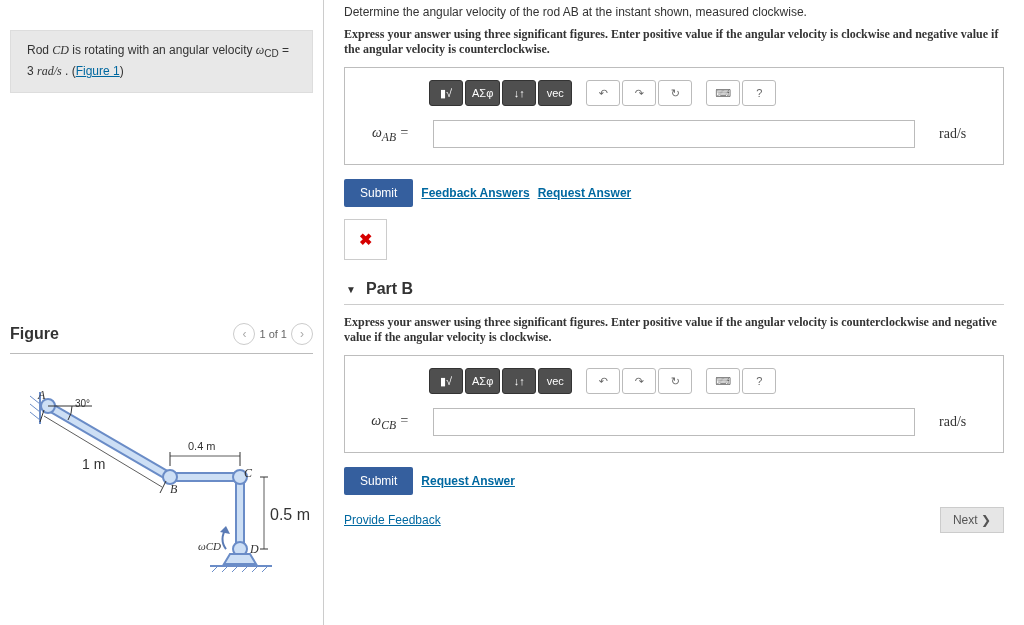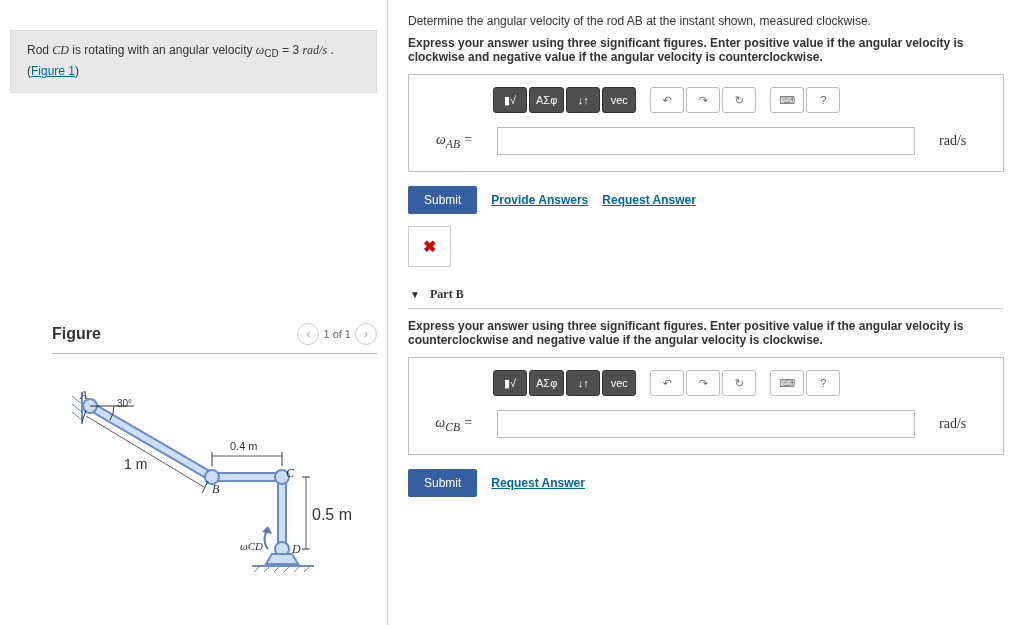--- a/index.html
+++ b/index.html
@@ -1,54 +1,54 @@
 <!DOCTYPE html>
 <html><head>
 <meta charset="utf-8">
 <style>
   * { box-sizing: border-box; margin: 0; padding: 0; }
   body { font-family: Arial, Helvetica, sans-serif; font-size: 12px; color: #333; background: #fff; }
   .container { display: flex; width: 1024px; height: 625px; }
-  .left-pane { width: 388px; padding: 10px; border-right: 1px solid #ccc; position: relative; }
+  .left-pane { width: 324px; padding: 10px; border-right: 1px solid #ccc; position: relative; }
   .problem-box { background: #e8e8e8; border: 1px solid #ddd; padding: 10px 16px; margin-top: 20px; font-size: 12px; line-height: 1.6; }
   .problem-box i, .ital { font-style: italic; font-family: 'Times New Roman', serif; }
   .figure-link { color: #0068a0; text-decoration: underline; cursor: pointer; }
-  .figure-section { margin-top: 230px; margin-left: 42px; }
+  .figure-section { margin-top: 230px; }
   .figure-header { display: flex; justify-content: space-between; align-items: center; border-bottom: 1px solid #bbb; padding-bottom: 8px; }
   .figure-header h3 { font-size: 16px; font-weight: bold; color: #333; }
   .fig-nav { display: flex; align-items: center; gap: 4px; color: #666; font-size: 11px; }
   .navcircle { width: 22px; height: 22px; border: 1px solid #ccc; border-radius: 50%; display: flex; align-items: center; justify-content: center; color: #aaa; font-size: 12px; cursor: pointer; }
   .figure-img { margin: 20px 10px; height: 200px; position: relative; }
 
-  .right-pane { flex: 1; padding: 12px 20px; overflow: hidden; }
+  .right-pane { flex: 1; padding: 3px 20px; overflow: hidden; }
   .qtext { font-size: 12px; margin: 2px 0 8px; color: #333; }
-  .qbold { font-size: 12px; font-weight: bold; margin-bottom: 10px; }
+  .qbold { font-size: 12px; font-weight: bold; margin-bottom: 10px; font-family: Liberation Serif, serif; }
 
   .answer-panel { border: 1px solid #bdbdbd; padding: 12px 14px; background: #fff; margin-bottom: 14px; }
   .toolbar { display: flex; gap: 2px; align-items: center; padding-left: 70px; margin-bottom: 10px; }
   .tbtn { background: #4f4f4f; border: 1px solid #333; color: #fff; height: 26px; min-width: 34px; display: inline-flex; align-items: center; justify-content: center; font-size: 11px; border-radius: 3px; cursor: pointer; padding: 0 6px; }
   .tbtn.light { background: #fff; color: #666; border: 1px solid #bbb; }
   .sep { width: 10px; }
 
   .eqrow { display: flex; align-items: center; gap: 24px; padding: 4px 0; }
   .eqlabel { font-family: 'Times New Roman', serif; font-style: italic; font-size: 14px; min-width: 50px; text-align: right; }
   .eqinput { flex: 1; height: 28px; border: 1px solid #bbb; padding: 2px 6px; font-size: 12px; }
   .unitlab { font-family: 'Times New Roman', serif; font-size: 14px; min-width: 50px; }
 
-  .actions { display: flex; align-items: center; gap: 14px; margin-bottom: 12px; }
+  .actions { display: flex; align-items: center; gap: 8px; margin-bottom: 12px; }
   .submit-btn { background: #355f9e; color: #fff; border: none; padding: 7px 16px; font-size: 12px; cursor: pointer; border-radius: 2px; }
   .link { color: #0068a0; text-decoration: underline; font-size: 12px; cursor: pointer; font-weight: bold; }
   .link.small { font-weight: normal; }
 
   .feedback { border: 1px solid #ccc; padding: 10px 14px; display: inline-flex; align-items: center; gap: 10px; font-weight: bold; font-size: 12px; }
   .xicon { color: #d60000; font-size: 16px; font-weight: bold; }
 
   .part-header { display: flex; align-items: center; gap: 8px; border-bottom: 1px solid #ccc; padding: 6px 0; margin: 14px 0 10px; }
   .caret { font-size: 10px; color: #333; width: 14px; text-align: center; cursor: pointer; }
-  .part-title { font-weight: bold; font-size: 12px; font-family: Liberation Serif, serif; }
+  .part-title { font-weight: bold; font-size: 16px; }
 
   .bottom-row { display: flex; justify-content: space-between; align-items: center; margin-top: 6px; }
   .next-btn { background: #e6e6e6; border: 1px solid #ccc; padding: 5px 12px; font-size: 12px; cursor: pointer; display: inline-flex; align-items: center; gap: 4px; color: #555; }
 
   
   .figdraw { position: relative; width: 300px; height: 200px; }
 </style>
 </head>
 <body>
 
@@ -154,21 +154,21 @@
       </div>
       <div class="eqrow">
         <span class="eqlabel"><i>ω</i><sub>AB</sub><span> = </span></span>
         <input class="eqinput" type="text" style="">
         <span class="unitlab">rad/s</span>
       </div>
     </div>
 
     <div class="actions">
       <button class="submit-btn">Submit</button>
-      <span class="link">Provide Answers</span>
+      <span class="link">Feedback Answers</span>
       <span class="link">Request Answer</span>
     </div>
 
     <div class="feedback">
       <span class="xicon">✖</span>
     </div>
 
     
     <div class="part-header">
       <span class="caret">▼</span>
@@ -196,14 +196,18 @@
         <input class="eqinput" type="text" style="">
         <span class="unitlab">rad/s</span>
       </div>
     </div>
 
     <div class="actions">
       <button class="submit-btn">Submit</button>
       <span class="link">Request Answer</span>
     </div>
 
+    <div class="bottom-row">
+      <span class="link small">Provide Feedback</span>
+      <button class="next-btn">Next ❯</button>
+    </div>
   </div>
 </div>
 
 </body></html>

